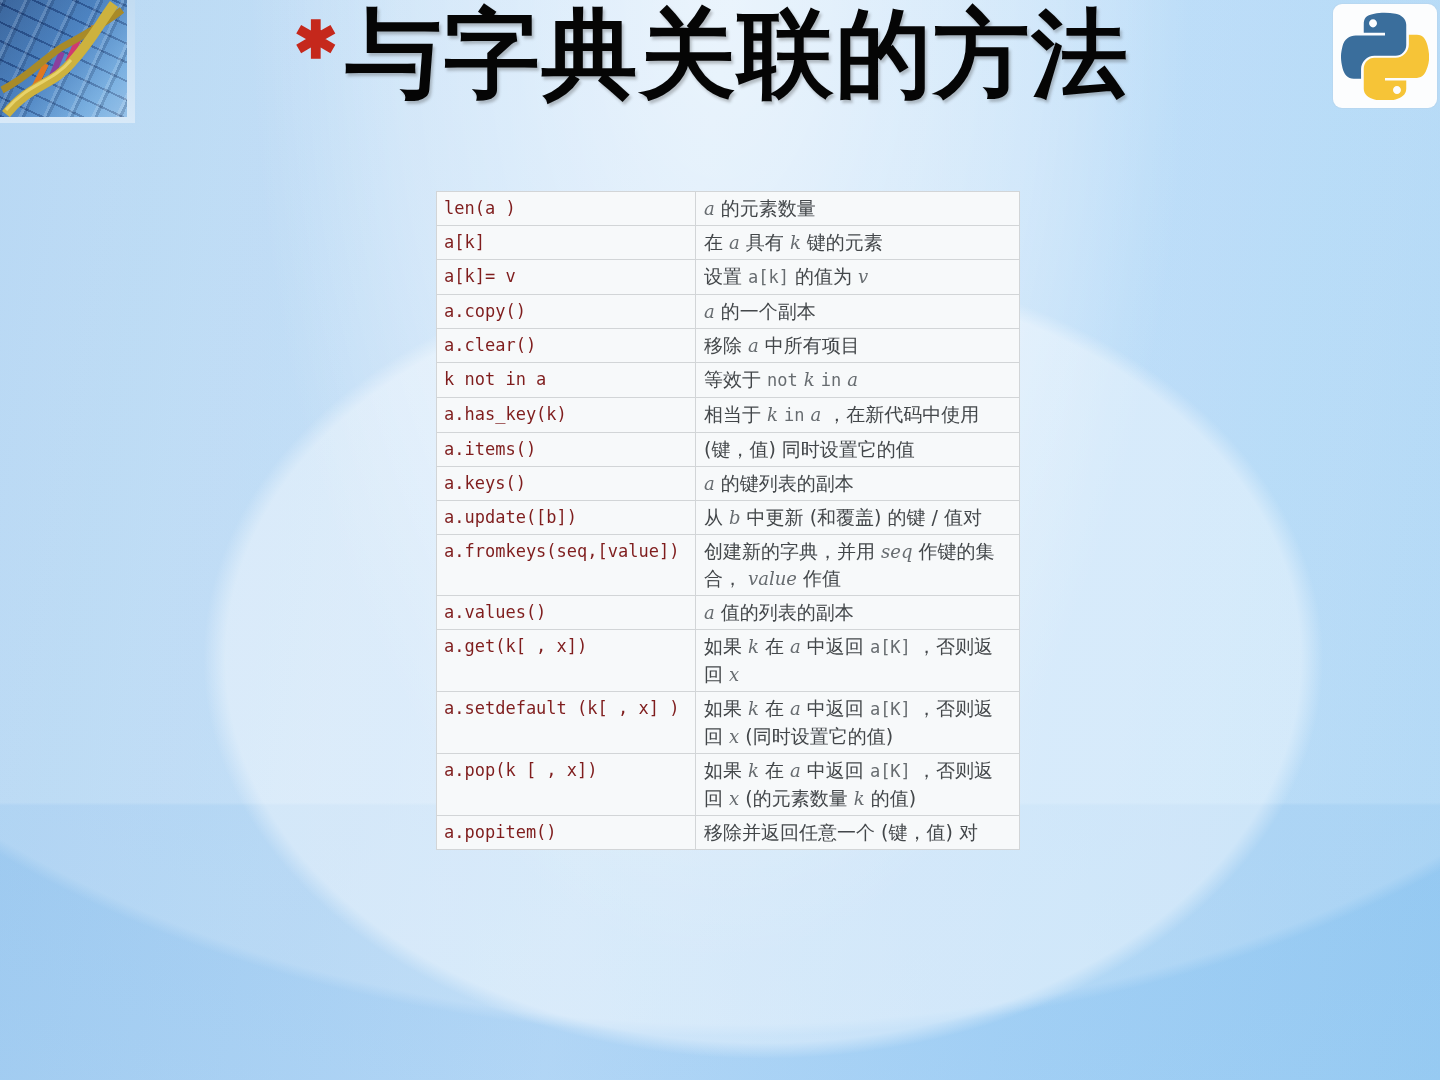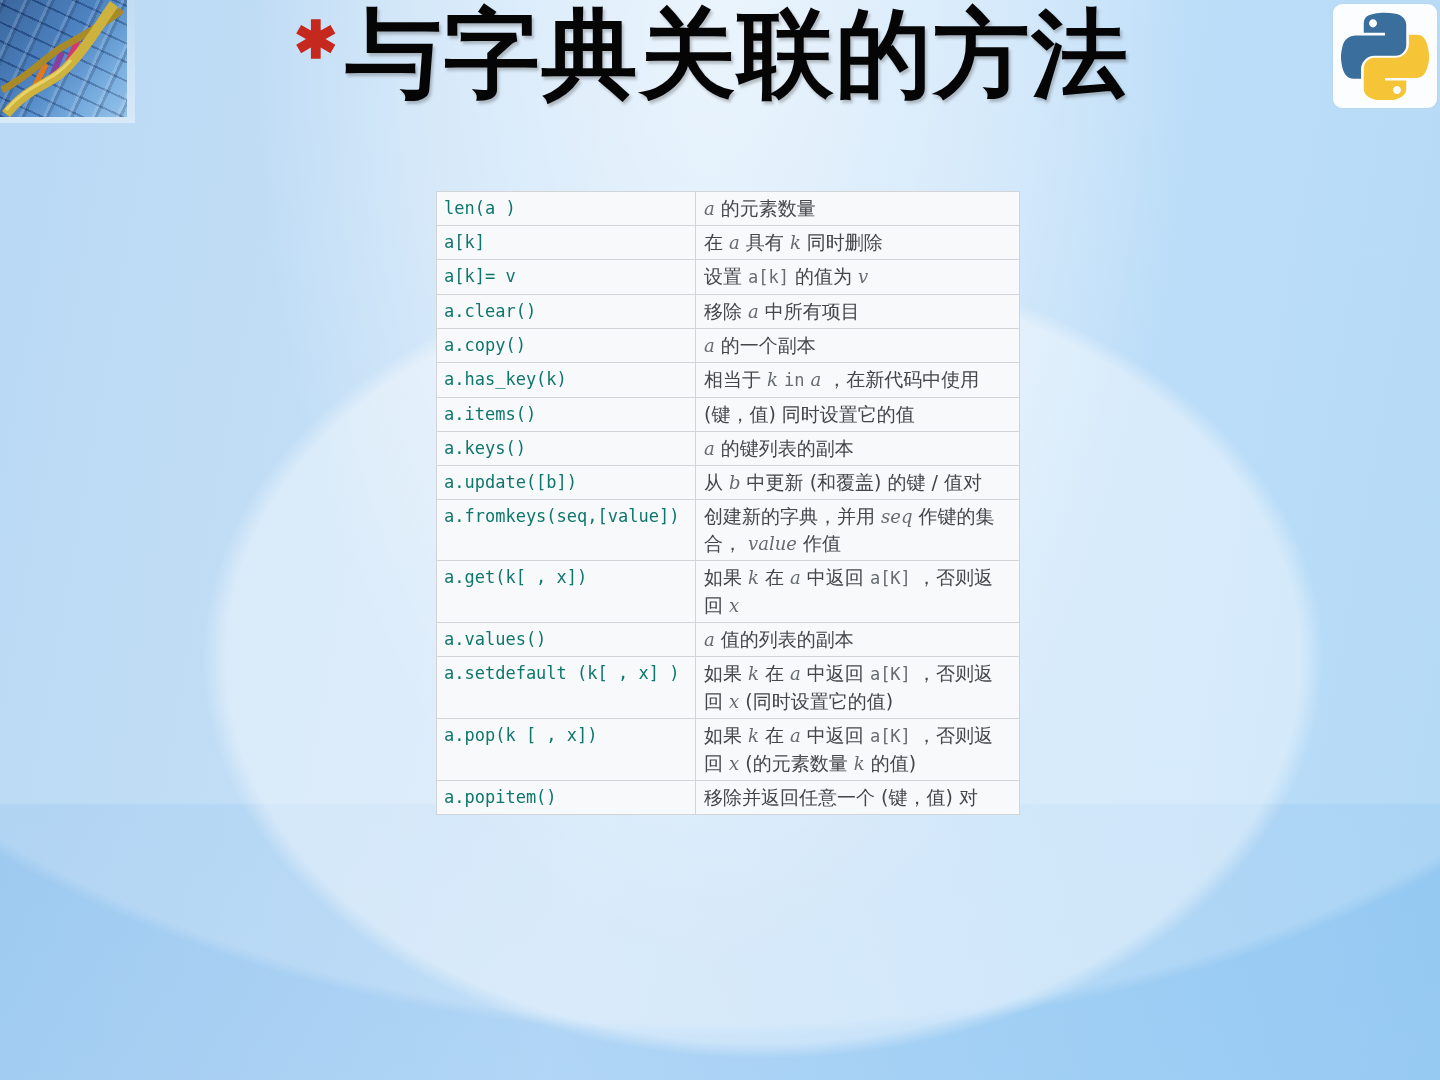--- a/index.html
+++ b/index.html
@@ -46,21 +46,21 @@
   }
 
   
   table.methods{
     position:absolute;left:436px;top:191px;width:547px;
     border-collapse:collapse;table-layout:fixed;background:#f7f9fa;
   }
   table.methods td{border:1px solid #d2d5d7;vertical-align:top;}
   td.code{
     width:248px;font-family:"DejaVu Sans Mono","Liberation Mono",monospace;
-    font-size:17px;line-height:27px;color:#0f766e;padding:3px 3px 3px 7px;
+    font-size:17px;line-height:27px;color:#7f1d1d;padding:3px 3px 3px 7px;
   }
   td.desc{width:299px;font-size:19px;line-height:27px;color:#43474a;padding:3px 16px 3px 8px;}
   td.desc .zh{font-family:"DejaVu Sans","Liberation Sans",sans-serif;}
   td.desc .var{font-family:"DejaVu Serif","Liberation Serif",serif;font-style:italic;color:#676c70;font-size:18px;}
   td.desc .tok{font-family:"DejaVu Sans Mono","Liberation Mono",monospace;color:#676c70;font-size:17px;}
 </style>
 </head>
 <body>
 
 <div class="slide">
@@ -93,33 +93,37 @@
   </div>
 
   <table class="methods">
     <tbody>
         <tr>
           <td class="code">len(a )</td>
           <td class="desc"><span class="var">a</span><span class="zh"> 的元素数量</span></td>
         </tr>
         <tr>
           <td class="code">a[k]</td>
-          <td class="desc"><span class="zh">在 </span><span class="var">a</span><span class="zh"> 具有 </span><span class="var">k</span><span class="zh"> 同时删除</span></td>
+          <td class="desc"><span class="zh">在 </span><span class="var">a</span><span class="zh"> 具有 </span><span class="var">k</span><span class="zh"> 键的元素</span></td>
         </tr>
         <tr>
           <td class="code">a[k]= v</td>
           <td class="desc"><span class="zh">设置 </span><span class="tok">a[k]</span><span class="zh"> 的值为 </span><span class="var">v</span></td>
         </tr>
         <tr>
+          <td class="code">a.copy()</td>
+          <td class="desc"><span class="var">a</span><span class="zh"> 的一个副本</span></td>
+        </tr>
+        <tr>
           <td class="code">a.clear()</td>
           <td class="desc"><span class="zh">移除 </span><span class="var">a</span><span class="zh"> 中所有项目</span></td>
         </tr>
         <tr>
-          <td class="code">a.copy()</td>
-          <td class="desc"><span class="var">a</span><span class="zh"> 的一个副本</span></td>
+          <td class="code">k not in a</td>
+          <td class="desc"><span class="zh">等效于 </span><span class="tok">not</span><span class="zh"> </span><span class="var">k</span><span class="zh"> </span><span class="tok">in</span><span class="zh"> </span><span class="var">a</span></td>
         </tr>
         <tr>
           <td class="code">a.has_key(k)</td>
           <td class="desc"><span class="zh">相当于 </span><span class="var">k</span><span class="zh"> </span><span class="tok">in</span><span class="zh"> </span><span class="var">a</span><span class="zh"> ，在新代码中使用</span></td>
         </tr>
         <tr>
           <td class="code">a.items()</td>
           <td class="desc"><span class="zh"> (键，值) 同时设置它的值</span></td>
         </tr>
         <tr>
@@ -128,26 +132,26 @@
         </tr>
         <tr>
           <td class="code">a.update([b])</td>
           <td class="desc"><span class="zh"> 从 </span><span class="var">b</span><span class="zh"> 中更新 (和覆盖) 的键 / 值对</span></td>
         </tr>
         <tr>
           <td class="code">a.fromkeys(seq,[value])</td>
           <td class="desc"><span class="zh">创建新的字典，并用 </span><span class="var">seq</span><span class="zh"> 作键的集合， </span><span class="var">value</span><span class="zh"> 作值</span></td>
         </tr>
         <tr>
+          <td class="code">a.values()</td>
+          <td class="desc"><span class="var">a</span><span class="zh"> 值的列表的副本</span></td>
+        </tr>
+        <tr>
           <td class="code">a.get(k[ , x])</td>
           <td class="desc"><span class="zh">如果 </span><span class="var">k</span><span class="zh"> 在 </span><span class="var">a</span><span class="zh"> 中返回 </span><span class="tok">a[K]</span><span class="zh"> ，否则返回 </span><span class="var">x</span></td>
-        </tr>
-        <tr>
-          <td class="code">a.values()</td>
-          <td class="desc"><span class="var">a</span><span class="zh"> 值的列表的副本</span></td>
         </tr>
         <tr>
           <td class="code">a.setdefault (k[ , x] )</td>
           <td class="desc"><span class="zh">如果 </span><span class="var">k</span><span class="zh"> 在 </span><span class="var">a</span><span class="zh"> 中返回 </span><span class="tok">a[K]</span><span class="zh"> ，否则返回 </span><span class="var">x</span><span class="zh"> (同时设置它的值)</span></td>
         </tr>
         <tr>
           <td class="code">a.pop(k [ , x])</td>
           <td class="desc"><span class="zh">如果 </span><span class="var">k</span><span class="zh"> 在 </span><span class="var">a</span><span class="zh"> 中返回 </span><span class="tok">a[K]</span><span class="zh"> ，否则返回 </span><span class="var">x</span><span class="zh"> (的元素数量 </span><span class="var">k</span><span class="zh"> 的值)</span></td>
         </tr>
         <tr>

